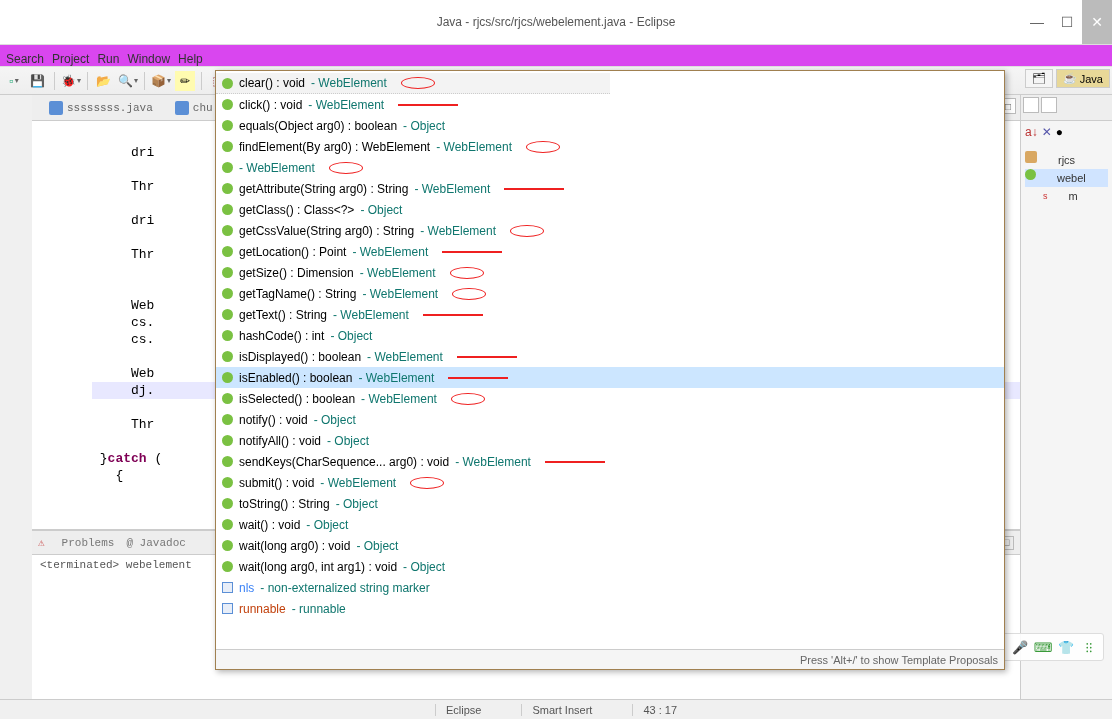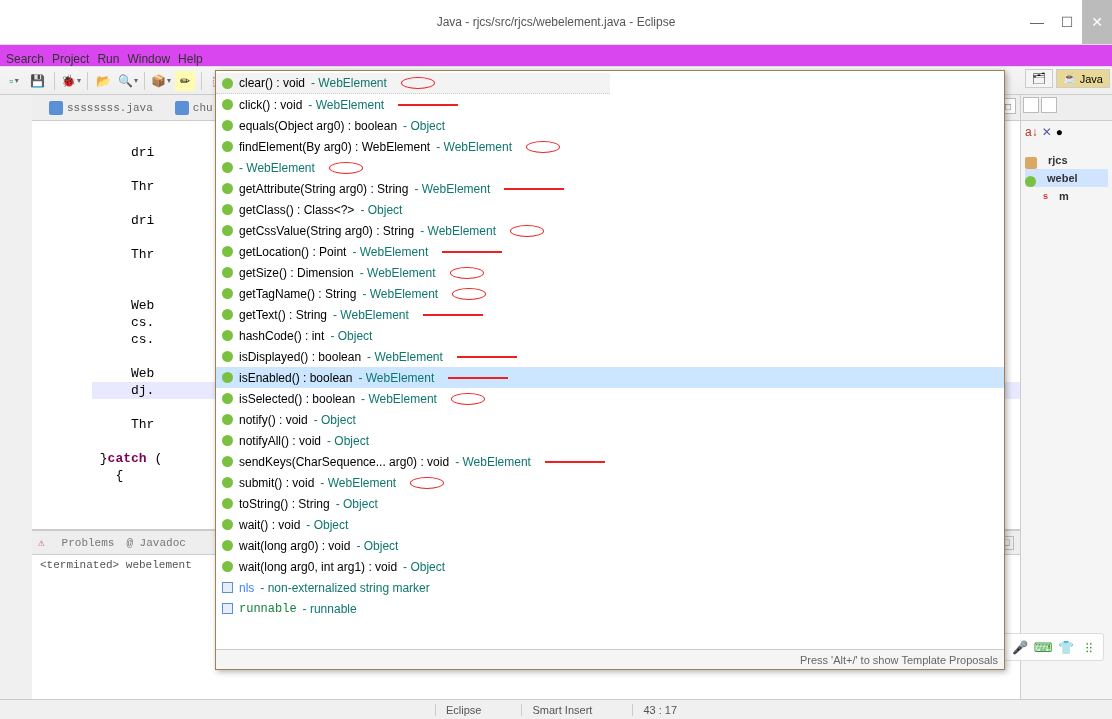--- a/index.html
+++ b/index.html
@@ -100,21 +100,21 @@
 
 .right-side {
   width: 92px; background: #f5f5f5; border-left: 1px solid #ccc;
   display: flex; flex-direction: column;
 }
 .right-side .outline-tabs { height: 26px; display: flex; gap: 2px; padding: 2px; background: #eee; border-bottom: 1px solid #ccc; }
 .right-side .outline-tabs div { width: 16px; height: 16px; border: 1px solid #bbb; background: #fff; }
 .outline-tree {
   padding: 8px 4px; font-size: 11px; color: #333; line-height: 18px;
 }
-.outline-tree .row { display: flex; align-items: flex-end; gap: 11px; font-weight: bold; }
+.outline-tree .row { display: flex; align-items: flex-start; gap: 21px; }
 .outline-tree .pkg-icon { width: 12px; height: 12px; background: #d9a862; border-radius: 2px; }
 .outline-tree .cls-icon { width: 11px; height: 11px; background: #7ac142; border-radius: 50%; }
 .outline-tree .sel { background: #d0e4ff; }
 
 .bottom-panel {
   position: absolute; left: 32px; right: 92px; bottom: 20px;
   height: 170px; border-top: 2px solid #ccc; background: #fff;
   display: flex; flex-direction: column;
 }
 .bottom-panel .btabs {
@@ -465,21 +465,21 @@
         <span class="sig">wait(long arg0, int arg1) : void</span>
         <span class="src"> - Object</span>
       </div>
       <div class="item">
         <span class="icon-template"></span>
         <span class="sig" style="color: #3b82f6;">nls</span>
         <span class="src"> - non-externalized string marker</span>
       </div>
       <div class="item">
         <span class="icon-template"></span>
-        <span class="sig" style="color: #15803d; font-family: Liberation Mono, monospace;">runnable</span>
+        <span class="sig" style="color: #c2410c;">runnable</span>
         <span class="src"> - runnable</span>
       </div>
     </div>
   <div class="footer">Press 'Alt+/' to show Template Proposals</div>
 </div>
 
 <div class="ime">
   <div class="s-logo">S</div>
   <div class="ime-icon orange">英</div>
   <div class="ime-icon green">，</div>

